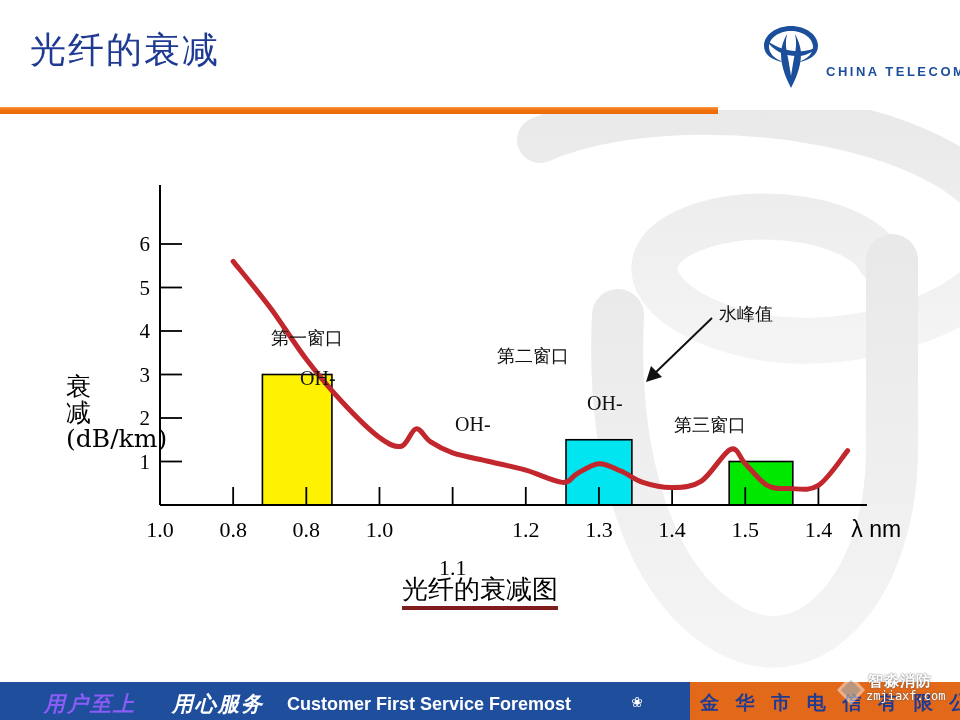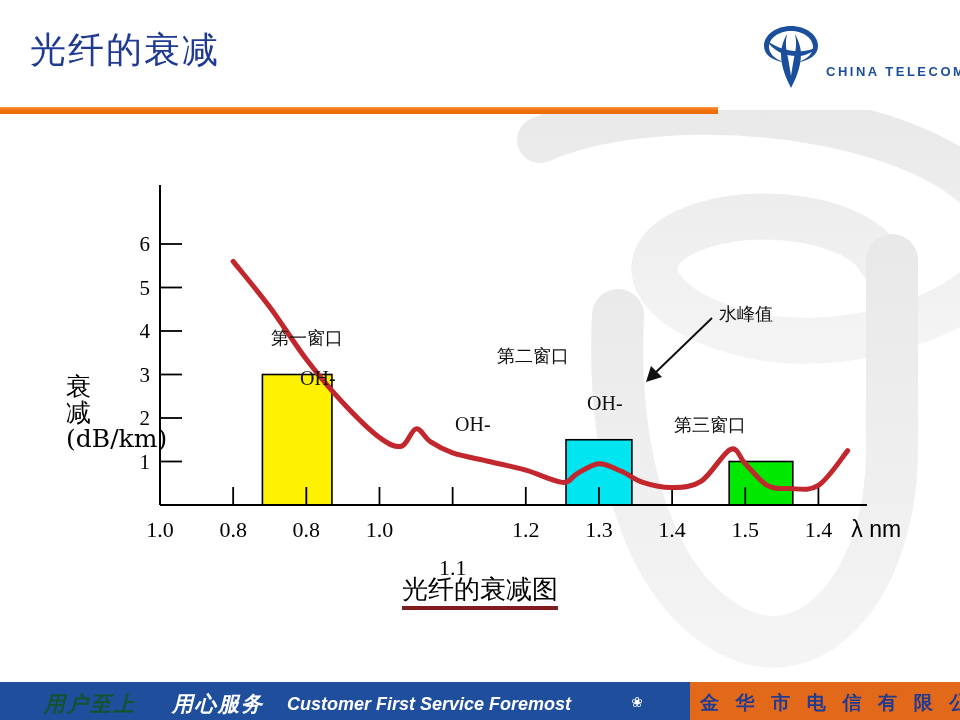--- a/index.html
+++ b/index.html
@@ -52,28 +52,28 @@
   .anno.lat{font-family:"Liberation Serif",serif;font-size:20px;}
   .caption{
     position:absolute;left:0;top:572px;width:960px;text-align:center;
     font-size:26px;color:#000;font-family:"DejaVu Serif","Liberation Serif",serif;
   }
   .caption span{border-bottom:4px solid #7f1d1d;padding-bottom:2px;}
 
   
   .footbar{position:absolute;left:0;top:682px;width:690px;height:38px;
     background:#1F4E9C;}
-  .foot-cn{position:absolute;left:44px;top:690px;font-size:21px;color:#14532d;
+  .foot-cn{position:absolute;left:44px;top:690px;font-size:21px;color:#8b5cf6;
     font-style:italic;font-weight:bold;letter-spacing:2px;
     font-family:"DejaVu Serif","Liberation Serif",serif;white-space:nowrap;}
   .foot-cn2{position:absolute;left:172px;top:690px;font-size:21px;color:#fff;
     font-style:italic;font-weight:bold;letter-spacing:2px;
     font-family:"DejaVu Serif","Liberation Serif",serif;white-space:nowrap;}
   .foot-en{position:absolute;left:287px;top:694px;font-size:18px;color:#fff;
-    font-style:italic;font-weight:bold;
+    font-weight:bold;
     font-family:"Liberation Sans",sans-serif;white-space:nowrap;}
   .foot-mark{position:absolute;left:631px;top:694px;font-size:14px;color:#fff;
     font-family:"DejaVu Sans",sans-serif;}
   .footbar-o{position:absolute;left:690px;top:682px;width:270px;height:38px;
     background:#E2691A;}
   .foot-co{position:absolute;left:700px;top:690px;width:252px;text-align:center;
     font-size:19px;color:#1F3A93;font-weight:bold;letter-spacing:5px;
     font-family:"DejaVu Serif","Liberation Serif",serif;white-space:nowrap;}
   .wm{position:absolute;left:846px;top:672px;width:110px;height:40px;}
   .wm-cn{position:absolute;left:22px;top:0px;font-size:15px;color:#fff;
@@ -188,13 +188,21 @@
   </div>
 
   <div class="footbar"></div>
   <div class="foot-cn">用户至上</div>
   <div class="foot-cn2">用心服务</div>
   <div class="foot-en">Customer First Service Foremost</div>
   <div class="foot-mark">❀</div>
   <div class="footbar-o"></div>
   <div class="foot-co">金 华 市 电 信 有 限 公 司</div>
 
+  <div class="wm">
+    <svg width="30" height="32" viewBox="0 0 30 32" style="position:absolute;left:-10px;top:2px;opacity:.85">
+      <polygon points="15,1 29,16 15,31 1,16" fill="#ffffff" opacity=".55"></polygon>
+      <polygon points="15,6 25,16 15,26 5,16" fill="#8a8a8a" opacity=".6"></polygon>
+    </svg>
+    <div class="wm-cn">智淼消防</div>
+    <div class="wm-url">zmjiaxf.com</div>
+  </div>
 </div>
 
 </body></html>

